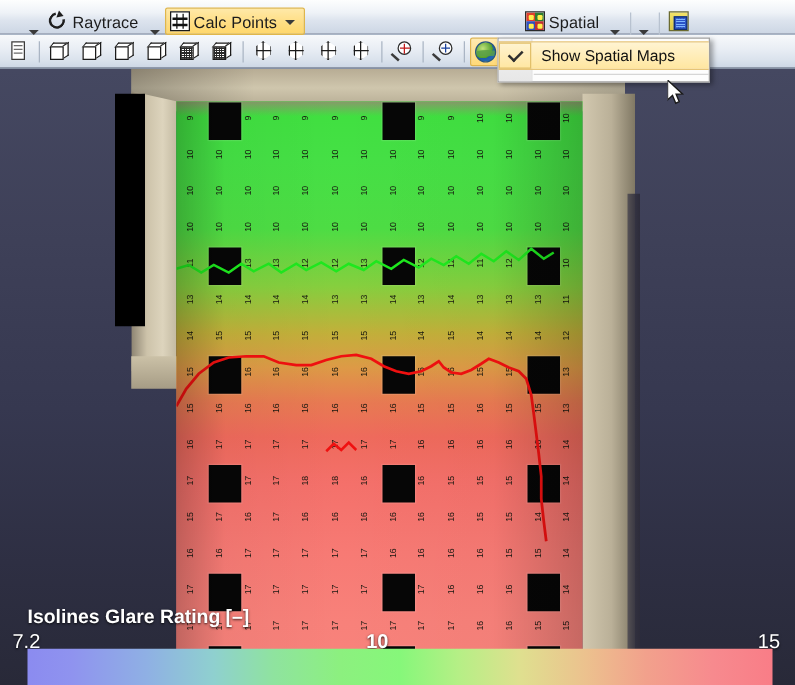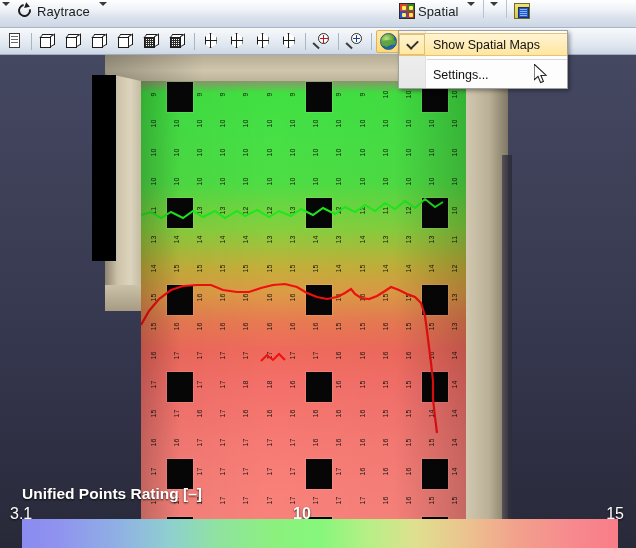--- a/index.html
+++ b/index.html
@@ -11,21 +11,21 @@
   }
   #app{position:absolute;inset:0;width:636px;height:548px;overflow:hidden;}
 
   
   .ribbon{
     position:absolute;left:0;top:0;width:636px;height:28px;
     background:linear-gradient(180deg,#fdfefe 0%,#eef2f7 38%,#dde4ee 60%,#ccd6e4 100%);
     border-bottom:1px solid #a9b5c6;
     box-sizing:border-box;
   }
-  .rb-group{position:absolute;top:0;height:28px;display:flex;align-items:flex-start;}
+  .rb-group{position:absolute;top:0;height:28px;display:flex;align-items:flex-end;margin-left:21px;}
   .rb-btn{
     display:flex;align-items:center;height:22px;padding:0 3px;border-radius:2px;
     font-size:13px;color:#1c1c1c;white-space:nowrap;
   }
   .rb-btn.hl{
     background:linear-gradient(180deg,#ffe9a8 0%,#ffdf87 50%,#ffd76b 100%);
     border:1px solid #e0b64a;box-sizing:border-box;
   }
   .rb-label{padding:0 4px 0 3px;letter-spacing:.1px;}
   .caret{
@@ -544,38 +544,48 @@
           <polyline fill="none" stroke="#1ee81e" stroke-width="2" points="0,134 10,131 20,137 30,131 42,137 52,130 62,136 74,130 84,137 96,130 104,135 116,129 128,136 138,130 150,135 160,128 172,134 182,127 194,133 204,126 214,131 224,124 234,130 244,122 254,128 264,120 274,127 284,118 294,126 302,121"></polyline>
           <polyline fill="none" stroke="#f01010" stroke-width="2.2" points="0,244 8,230 18,218 30,209 42,205 56,204 70,204 82,209 96,211 108,211 120,207 132,204 144,203 156,206 166,212 176,216 186,218 196,216 204,212 210,208 214,213 220,217 228,218 236,215 244,210 250,206 258,209 266,213 274,216 280,222 284,235 286,250 288,266 290,282 292,300 292,318 294,336 296,352"></polyline>
           <polyline fill="none" stroke="#f01010" stroke-width="2" points="120,280 126,274 132,279 138,273 144,279"></polyline>
         </svg>
         <div class="vshade"></div>
       </div>
 
     </div>
 
     <div class="legend">
-      <div class="lg-title">Unified Points Rating [–]</div>
-      <div class="lg-min">3.1</div>
+      <div class="lg-title">Isolines Glare Rating [–]</div>
+      <div class="lg-min">7.2</div>
       <div class="lg-mid">10</div>
       <div class="lg-max">15</div>
       <div class="lg-tick"></div>
       <div class="cbar"></div>
     </div>
   </div>
 
   <div class="ribbon">
 
     <div class="rb-group" style="left:0px;">
       <div class="caret"></div>
       <div class="rb-btn">
         <span class="ico-raytrace"></span>
         <span class="rb-label">Raytrace</span>
       </div>
       <div class="caret"></div>
+      <div class="rb-btn hl">
+        <span class="ico ico-calcpts">
+          <i class="v1"></i>
+            <i class="v2"></i>
+            <i class="h1"></i>
+            <i class="h2"></i>
+        </span>
+        <span class="rb-label">Calc Points</span>
+        <span class="caret"></span>
+      </div>
     </div>
 
     <div class="rb-group" style="left:396px;">
       <div class="rb-btn">
         <span class="ico ico-contour">
           <span style="background:#e0402c"></span>
             <span style="background:#2f7d2f"></span>
           <span style="background:#2f4fbf"></span>
             <span style="background:#c03030"></span>
         </span>
@@ -698,23 +708,19 @@
     </div>
 
   <div class="menu" id="menu">
       <div class="mi sel">
         <span class="chkbox on">
           <span class="chk"></span>
         </span>
         <span class="mlabel">Show Spatial Maps</span>
       </div>
       <div class="m-sep"></div>
-      <div class="mi">
-        <span class="chkbox"></span>
-        <span class="mlabel">Settings...</span>
-      </div>
     </div>
 
   <svg class="cursor" viewBox="0 0 14 21">
     <polygon points="0,0 0,16 4,12.4 6.6,18.6 9.4,17.4 6.9,11.4 12,11.2" fill="#ffffff" stroke="#1a1a1a" stroke-width="1.1"></polygon>
   </svg>
 
 </div>
 
 </body></html>

